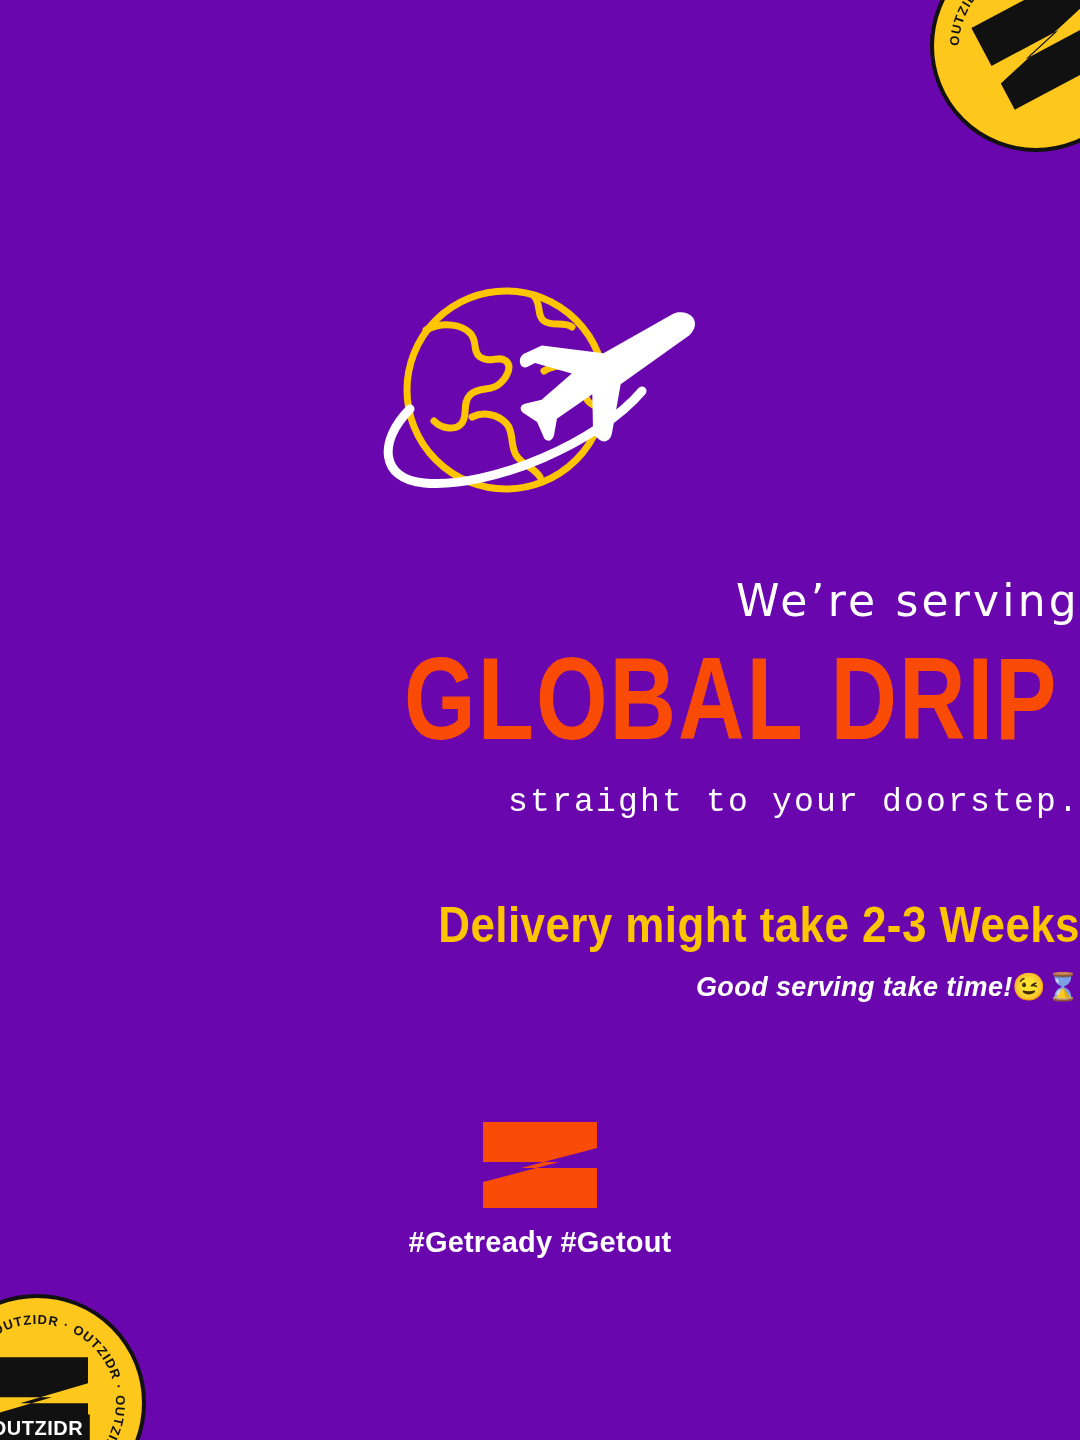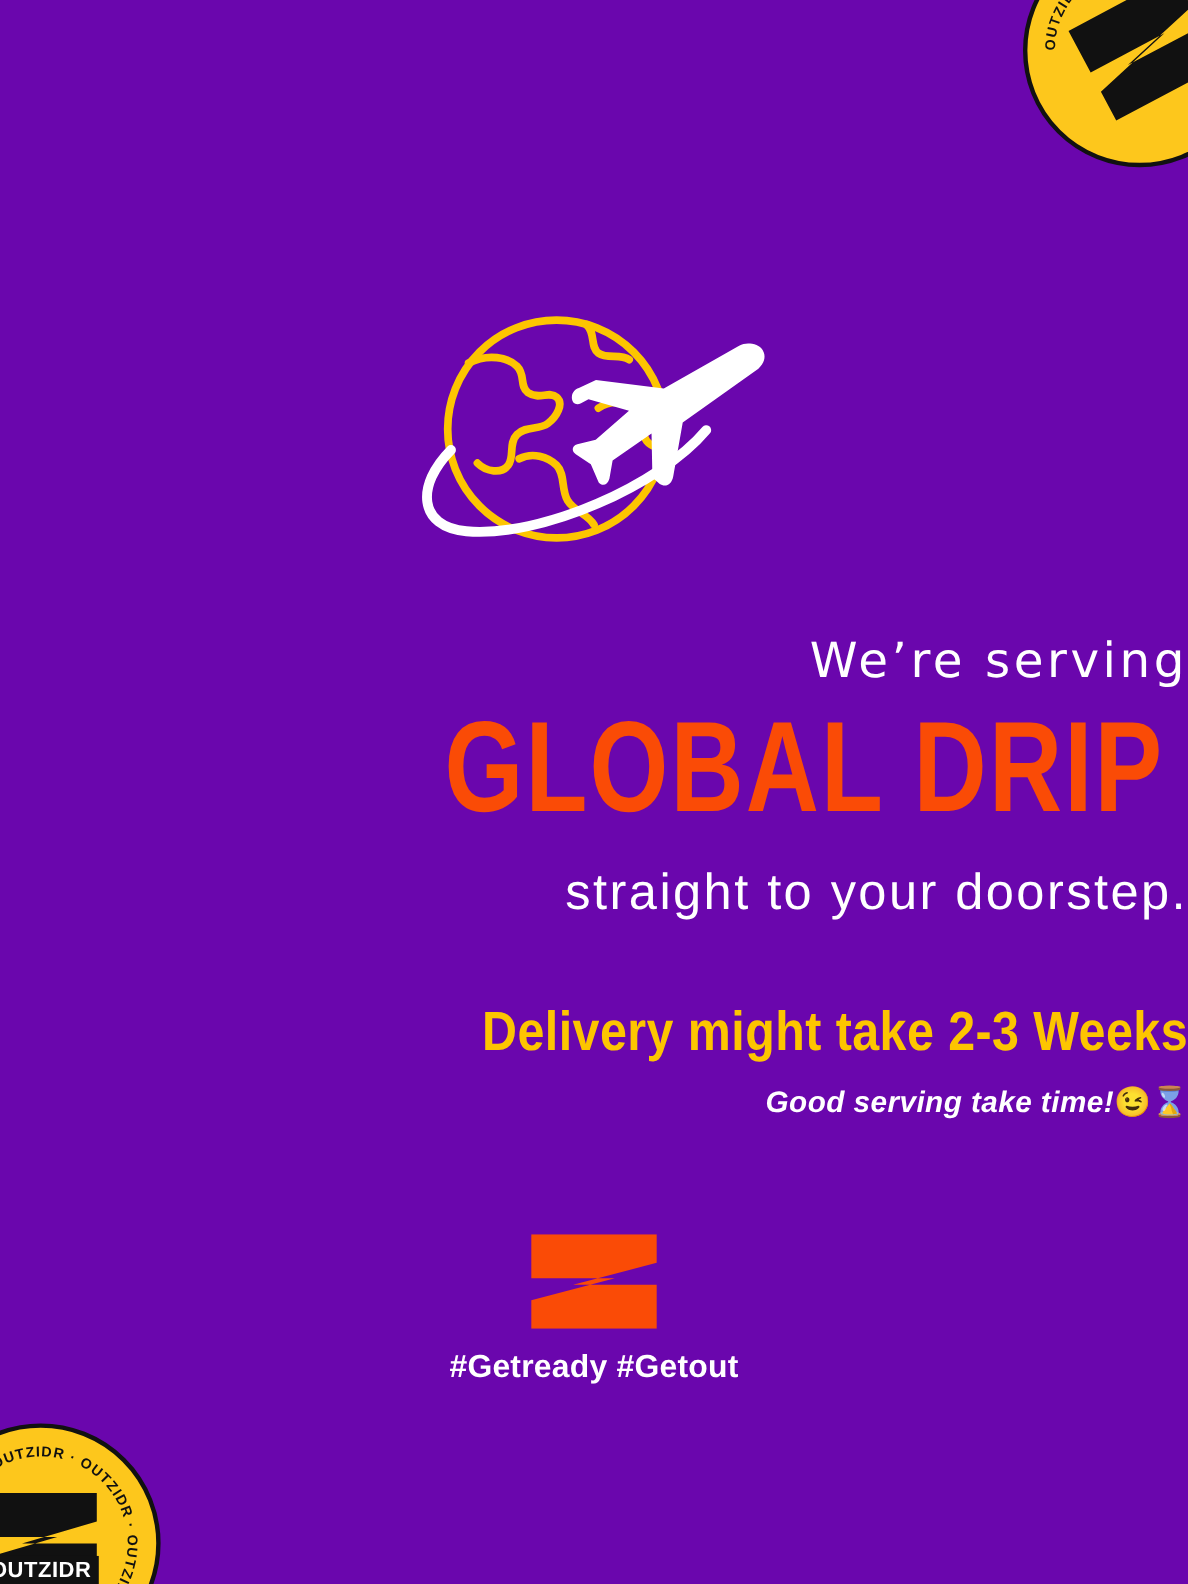--- a/index.html
+++ b/index.html
@@ -109,26 +109,26 @@
     font-weight: bold;
     letter-spacing: 2px;
     line-height: 1.08;
     margin-top: 10px;
     font-family: "Liberation Sans", sans-serif;
     transform: scaleY(1.22) scaleX(0.96);
     transform-origin: center top;
   }
   .line-doorstep {
     color: #ffffff;
-    font-size: 46px;
+    font-size: 33px;
     font-weight: 400;
     letter-spacing: 2.2px;
     line-height: 1.12;
     margin-top: 46px;
-    font-family: Liberation Sans, sans-serif;
+    font-family: Liberation Mono, monospace;
   }
   .line-delivery {
     color: #FDC500;
     font-size: 44px;
     font-weight: bold;
     letter-spacing: 0.4px;
     line-height: 1.12;
     margin-top: 74px;
     font-family: "Liberation Sans", sans-serif;
     transform: scaleY(1.14);

